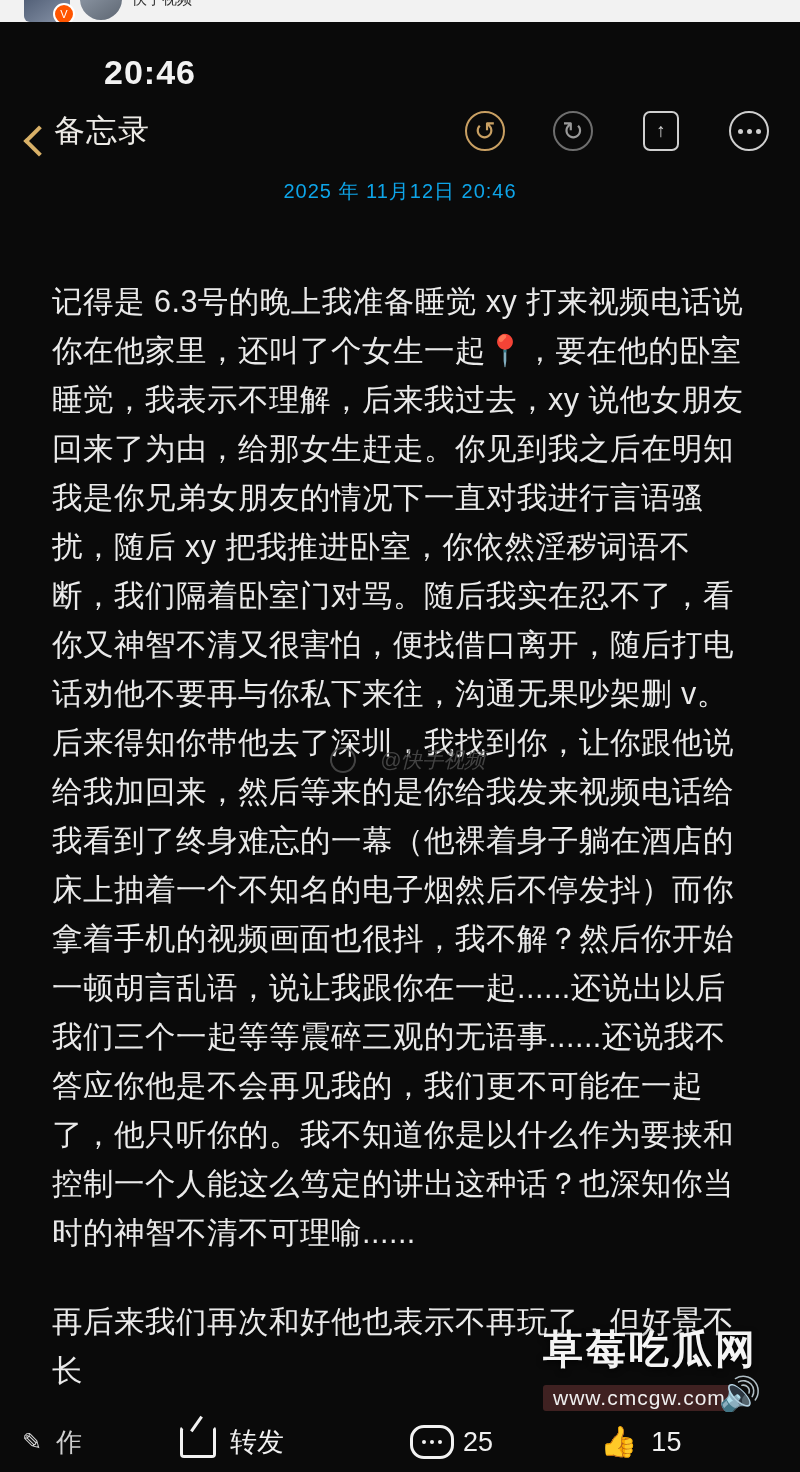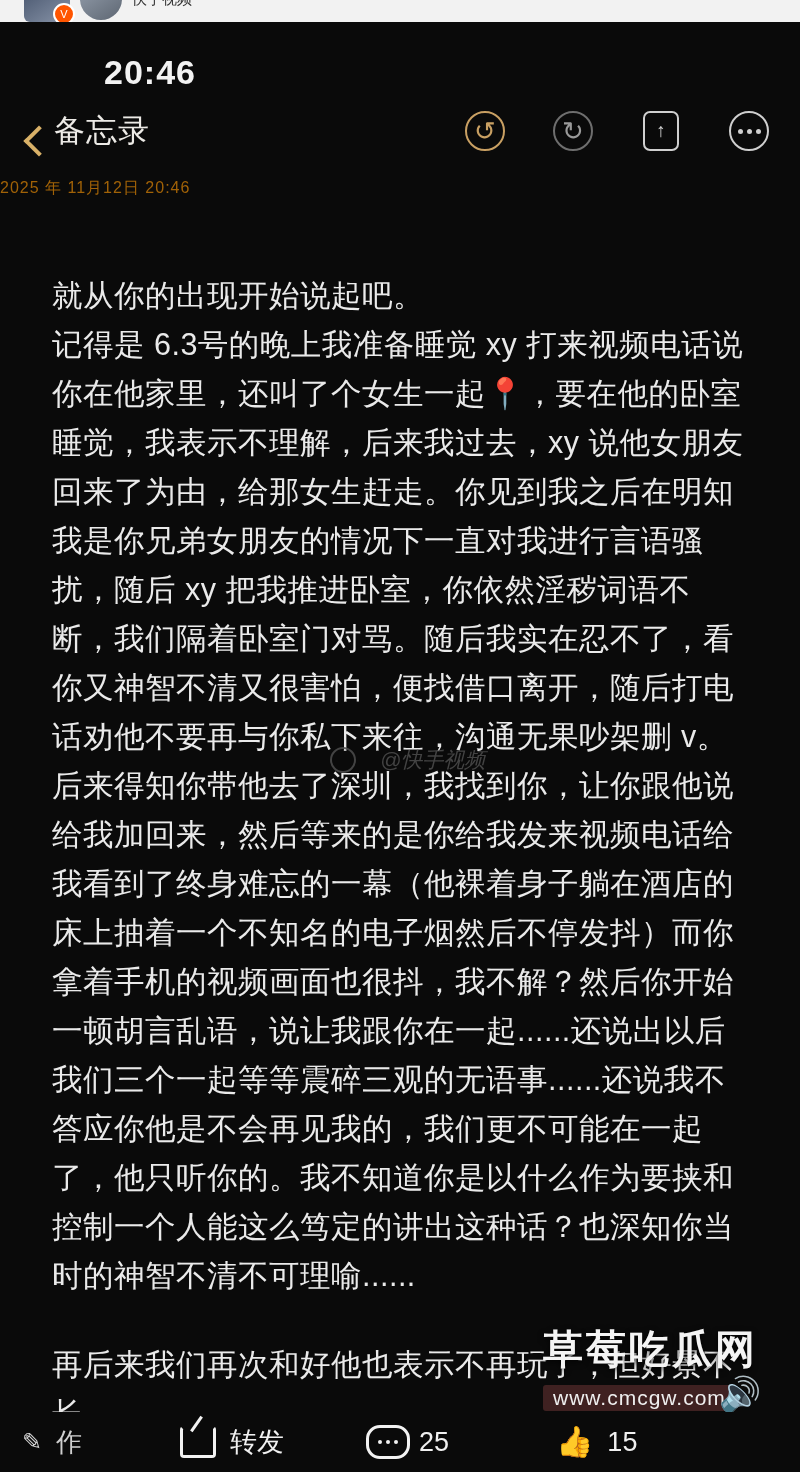--- a/index.html
+++ b/index.html
@@ -155,23 +155,23 @@
     border-radius: 50%;
     background: #cfcfcf;
     display: block;
   }
   .undo-arrow {
     font-size: 26px;
     line-height: 1;
   }
 
   .note-date {
-    text-align: left;
-    color: #a16207;
-    font-size: 16px;
+    text-align: center;
+    color: #0ea5e9;
+    font-size: 20px;
     margin-top: 8px;
     margin-bottom: 26px;
     letter-spacing: 1px;
   }
 
   .note-body {
     padding: 0 52px;
     box-sizing: border-box;
   }
   .note-para {
@@ -248,21 +248,21 @@
     align-items: center;
     color: #f0f0f0;
   }
   .bb-item {
     display: flex;
     align-items: center;
     gap: 14px;
     font-size: 27px;
   }
   .bb-left { width: 180px; padding-left: 22px; box-sizing: border-box; color:#cfcfcf; font-size: 26px;}
-  .bb-share { width: 186px; }
+  .bb-share { width: 230px; }
   .bb-comment { width: 190px; gap: 9px; }
   .bb-like { width: 190px; }
   .ic {
     display: inline-block;
     color: #f2f2f2;
   }
   .ic-share {
     width: 30px; height: 26px;
     border: 3px solid #f2f2f2;
     border-top-color: transparent;
@@ -342,21 +342,20 @@
             <i></i>
           </span>
       </span>
     </div>
   </div>
 
   <div class="note-date">2025 年 11月12日 20:46</div>
 
   <div class="note-body">
     <div class="gap"></div>
-    <p class="note-para">就从你的出现开始说起吧。</p>
     <p class="note-para">记得是 6.3号的晚上我准备睡觉 xy 打来视频电话说你在他家里，还叫了个女生一起📍，要在他的卧室睡觉，我表示不理解，后来我过去，xy 说他女朋友回来了为由，给那女生赶走。你见到我之后在明知我是你兄弟女朋友的情况下一直对我进行言语骚扰，随后 xy 把我推进卧室，你依然淫秽词语不断，我们隔着卧室门对骂。随后我实在忍不了，看你又神智不清又很害怕，便找借口离开，随后打电话劝他不要再与你私下来往，沟通无果吵架删 v。后来得知你带他去了深圳，我找到你，让你跟他说给我加回来，然后等来的是你给我发来视频电话给我看到了终身难忘的一幕（他裸着身子躺在酒店的床上抽着一个不知名的电子烟然后不停发抖）而你拿着手机的视频画面也很抖，我不解？然后你开始一顿胡言乱语，说让我跟你在一起......还说出以后我们三个一起等等震碎三观的无语事......还说我不答应你他是不会再见我的，我们更不可能在一起了，他只听你的。我不知道你是以什么作为要挟和控制一个人能这么笃定的讲出这种话？也深知你当时的神智不清不可理喻......</p>
     <div class="gap-sm"></div>
     <p class="note-para">再后来我们再次和好他也表示不再玩了，但好景不长</p>
   </div>
 
 </div>
 
 <div class="wm-weibo">
   <span class="eye"></span>
   <span>@快手视频</span>

